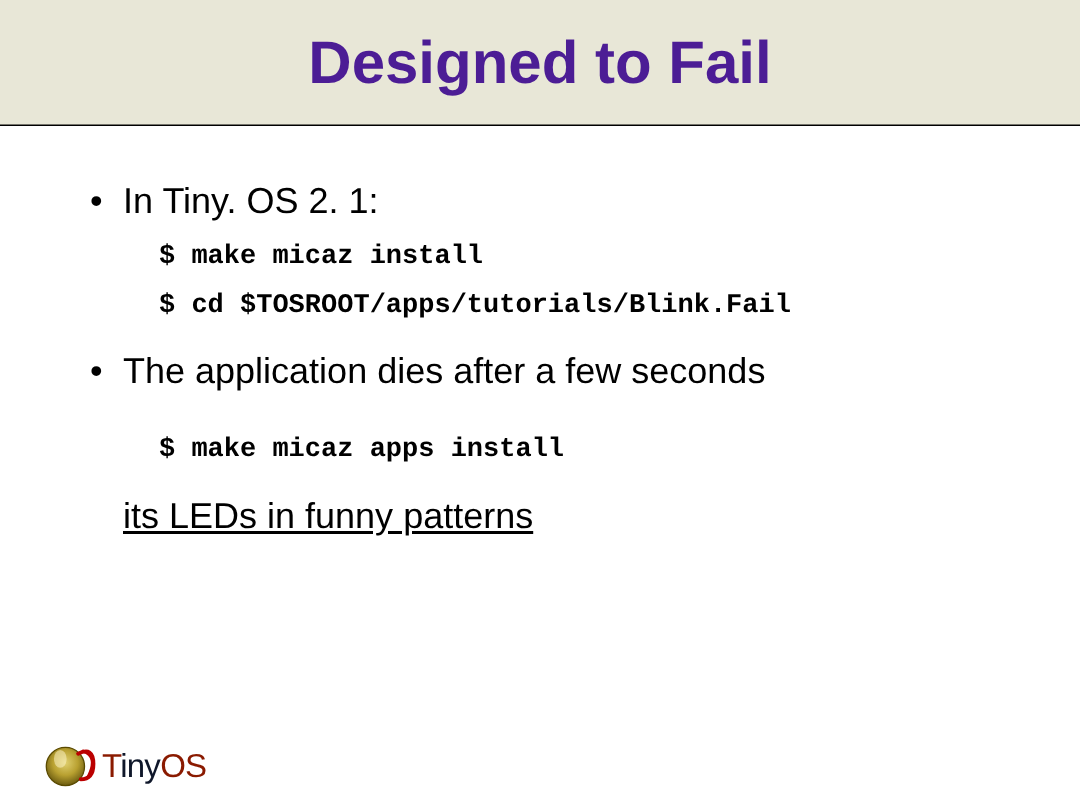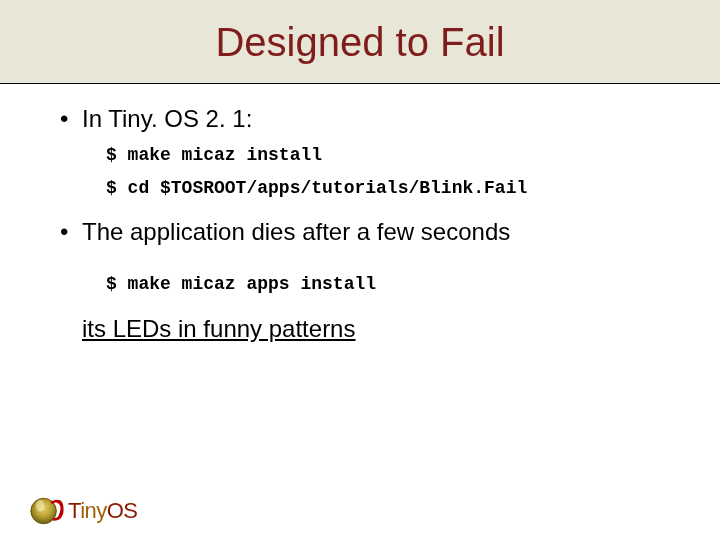--- a/index.html
+++ b/index.html
@@ -19,25 +19,25 @@
   .title-bar {
     width: 100%;
     background: #e8e7d7;
     border-bottom: 1px solid #000;
     padding: 20px 0 18px 0;
     text-align: center;
   }
   .title-bar h1 {
     margin: 0;
     font-size: 40px;
-    font-weight: normal;
-    color: #7f1d1d;
+    font-weight: bold;
+    color: #4c1d95;
   }
   .content {
-    padding: 20px 40px 0 60px;
+    padding: 36px 40px 0 60px;
     font-size: 24px;
     color: #000;
     line-height: 1.25;
   }
   .bullet {
     position: relative;
     padding-left: 22px;
     margin-bottom: 4px;
   }
   .bullet::before {
@@ -81,21 +81,21 @@
     height: 34px;
     margin-right: 4px;
   }
   .logo-text {
     font-family: "Trebuchet MS", Arial, sans-serif;
     font-size: 22px;
     color: #2a2a2a;
     letter-spacing: -0.5px;
   }
   .logo-text .r { color: #8a1a00; }
-  .logo-text .o { color: #a16207; }
+  .logo-text .o { color: #0f172a; }
 </style>
 </head>
 <body>
 
 <div class="slide">
 
   <div class="title-bar">
     <h1>Designed to Fail</h1>
   </div>
 

